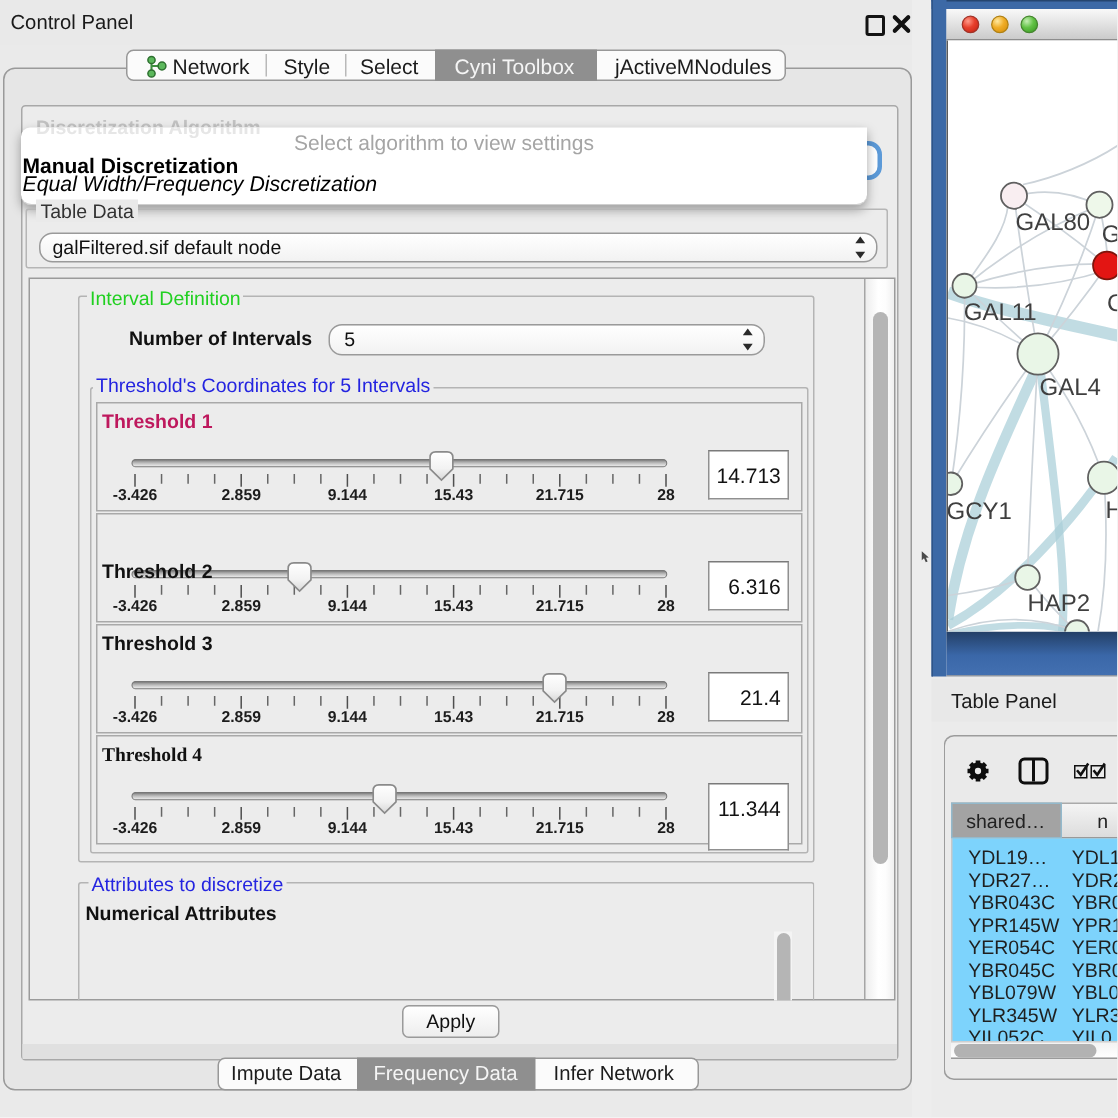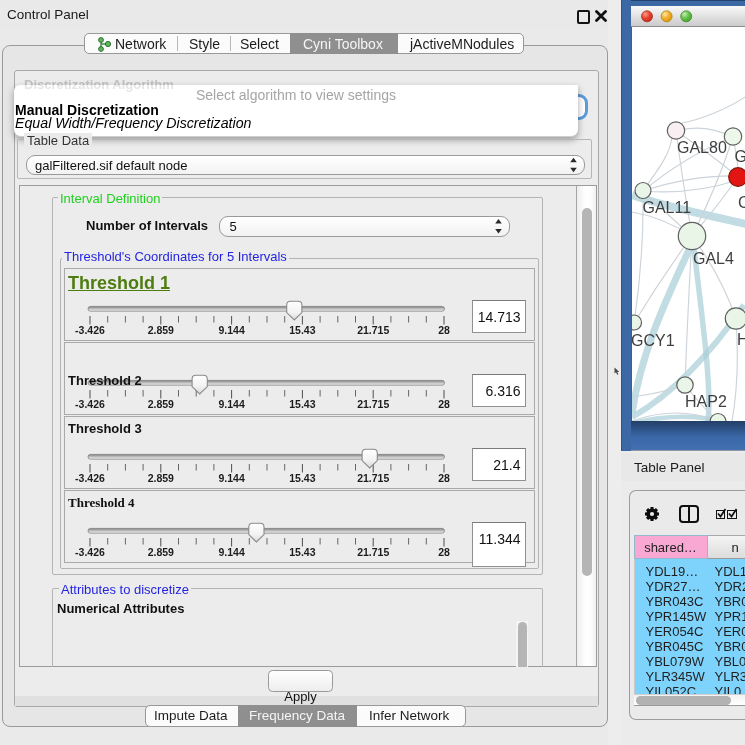--- a/index.html
+++ b/index.html
@@ -108,21 +108,21 @@
         <line x1="361.3" y1="47" x2="361.3" y2="53.5" stroke="#666" stroke-width="1"></line>
         <line x1="379.0" y1="47" x2="379.0" y2="55.5" stroke="#4f4f4f" stroke-width="1"></line>
         <text x="25.0" y="64.5" font-size="10.5" font-weight="bold" text-anchor="middle" fill="#1c1c1c">-3.426</text>
         <text x="95.8" y="64.5" font-size="10.5" font-weight="bold" text-anchor="middle" fill="#1c1c1c">2.859</text>
         <text x="166.6" y="64.5" font-size="10.5" font-weight="bold" text-anchor="middle" fill="#1c1c1c">9.144</text>
         <text x="237.4" y="64.5" font-size="10.5" font-weight="bold" text-anchor="middle" fill="#1c1c1c">15.43</text>
         <text x="308.2" y="64.5" font-size="10.5" font-weight="bold" text-anchor="middle" fill="#1c1c1c">21.715</text>
         <text x="379.0" y="64.5" font-size="10.5" font-weight="bold" text-anchor="middle" fill="#1c1c1c">28</text>
         <path d="M 221.70000000000002,36 q0,-3.8 3.8,-3.8 h7.6 q3.8,0 3.8,3.8 v7.6 L 229.3,51 L 221.7,43.6 Z" fill="url(#thg)" stroke="#8a8a8a" stroke-width="1.1"></path>
       </svg>
-<div style="position:absolute;left:3px;top:4px;font-weight:bold;font-size:18px;color:#4d7c0f;text-decoration:underline;">Threshold 1</div>
+<div style="position:absolute;left:3px;top:4px;font-weight:bold;font-size:13px;color:#be185d;">Threshold 1</div>
 <div style="position:absolute;left:406.5px;top:31px;width:54.5px;height:33px;background:#fff;border:1px solid #909090;border-top-color:#7a7a7a;box-sizing:border-box;font-size:14px;color:#111;text-align:right;padding:8px 4.5px 0 0;">14.713</div>
 </div>
 
 <div style="position:absolute;left:64px;top:342px;width:470.5px;height:72.5px;border:1px solid #a9a9a9;background:#ececec;box-sizing:border-box;">
 <svg width="468" height="71" style="position:absolute;left:0;top:0" xmlns="http://www.w3.org/2000/svg">
         <defs>
           <linearGradient id="thg" x1="0" y1="0" x2="0" y2="1">
             <stop offset="0" stop-color="#ffffff"></stop>
             <stop offset="0.6" stop-color="#f2f2f2"></stop>
             <stop offset="1" stop-color="#d8d8d8"></stop>
@@ -260,21 +260,21 @@
         <path d="M 183.8,36 q0,-3.8 3.8,-3.8 h7.6 q3.8,0 3.8,3.8 v7.6 L 191.4,51 L 183.8,43.6 Z" fill="url(#thg)" stroke="#8a8a8a" stroke-width="1.1"></path>
       </svg>
 <div style="position:absolute;left:3px;top:4px;font-weight:bold;font-size:13px;color:#111;font-family:Liberation Serif, serif;">Threshold 4</div>
 <div style="position:absolute;left:406.5px;top:31px;width:54.5px;height:45px;background:#fff;border:1px solid #909090;border-top-color:#7a7a7a;box-sizing:border-box;font-size:14px;color:#111;text-align:right;padding:8px 4.5px 0 0;">11.344</div>
 </div>
 <div class="abs" style="left:52px;top:588px;width:491px;height:79px;border:1px solid #b4b4b4;border-top-left-radius:2px;border-top-right-radius:2px;border-bottom:none;box-sizing:border-box;"></div>
 <div class="abs" style="left:59px;top:582px;font-size:13px;color:#2424e0;background:#ececec;padding:0 2px;">Attributes to discretize</div>
 <div class="abs" style="left:57px;top:601px;font-size:13px;font-weight:bold;color:#111;">Numerical Attributes</div>
 <div class="abs" style="left:516px;top:621px;width:12px;height:45.5px;background:#f4f4f4;"></div>
 <div class="abs" style="left:517.5px;top:622px;width:9px;height:44.5px;background:#b5b5b5;border-radius:4.5px 4.5px 0 0;"></div>
-<div class="abs" style="left:268px;top:670px;width:65px;height:21.5px;background:linear-gradient(#ffffff,#ededed);border:1px solid #9a9a9a;border-radius:4.5px;box-sizing:border-box;text-align:center;font-size:13px;color:#111;padding-top:18px;">Apply</div>
+<div class="abs" style="left:268px;top:670px;width:65px;height:21.5px;background:linear-gradient(#ffffff,#ededed);border:1px solid #9a9a9a;border-radius:4.5px;box-sizing:border-box;text-align:center;font-size:13px;color:#111;padding-top:2px;">Apply</div>
 <div class="abs" style="left:145px;top:704.5px;width:321px;height:22px;background:#fbfbfb;border:1px solid #989898;border-radius:5px;box-sizing:border-box;"></div>
 <div class="abs" style="left:238px;top:704.5px;width:118.5px;height:22px;background:#8f8f8f;"></div>
 <div class="abs" style="left:154px;top:708px;font-size:13.5px;color:#1c1c1c;">Impute Data</div>
 <div class="abs" style="left:249px;top:708px;font-size:13.5px;color:#f5f5f5;">Frequency Data</div>
 <div class="abs" style="left:369px;top:708px;font-size:13.5px;color:#1c1c1c;">Infer Network</div>
 <div class="abs" style="left:608px;top:0;width:13px;height:745px;background:#ededed;"></div>
 <svg class="abs" style="left:613px;top:367px" width="7" height="9" xmlns="http://www.w3.org/2000/svg">
       <path d="M1.5,0.5 L1.5,6.5 L3,5.2 L4.2,7.8 L5.4,7.3 L4.3,4.9 L6.2,4.7 Z" fill="#4a4a4a"></path>
     </svg>
 <div class="abs" style="left:621px;top:450px;width:124px;height:295px;background:#ebebeb;"></div>
@@ -376,21 +376,21 @@
 <div class="abs" style="left:679px;top:504.5px;width:19.5px;height:18.5px;border:2.6px solid #0f0f0f;border-radius:4px;box-sizing:border-box;"></div>
 <div class="abs" style="left:687.7px;top:506px;width:2.2px;height:15px;background:#0f0f0f;"></div>
 <div class="abs" style="left:715.5px;top:509.5px;width:9.5px;height:9.5px;border:1.4px solid #111;box-sizing:border-box;"></div>
 <svg class="abs" style="left:714.5px;top:505.5px" width="13" height="13" xmlns="http://www.w3.org/2000/svg">
       <path d="M3,7.5 L5.5,10.5 L10.5,3" stroke="#111" stroke-width="1.7" fill="none"></path>
     </svg>
 <div class="abs" style="left:727px;top:509.5px;width:9.5px;height:9.5px;border:1.4px solid #111;box-sizing:border-box;"></div>
 <svg class="abs" style="left:726px;top:505.5px" width="13" height="13" xmlns="http://www.w3.org/2000/svg">
       <path d="M3,7.5 L5.5,10.5 L10.5,3" stroke="#111" stroke-width="1.7" fill="none"></path>
     </svg>
-<div class="abs" style="left:633.5px;top:534.5px;width:74px;height:24px;background:#f9a8d4;border:1px solid #93b9cc;box-sizing:border-box;text-align:center;font-size:13px;color:#222;padding-top:4px;">shared…</div>
+<div class="abs" style="left:633.5px;top:534.5px;width:74px;height:24px;background:#a3a3a3;border:1px solid #93b9cc;box-sizing:border-box;text-align:center;font-size:13px;color:#222;padding-top:4px;">shared…</div>
 <div class="abs" style="left:707.5px;top:534.5px;width:37.5px;height:24px;background:linear-gradient(#f4f4f4,#dcdcdc);border-top:1px solid #aaa;border-bottom:1px solid #999;box-sizing:border-box;font-size:13px;color:#222;padding:4px 0 0 24px;">n</div>
 <div class="abs" style="left:633.5px;top:558.5px;width:111.5px;height:135px;background:#7dd3fc;overflow:hidden;border-left:1px solid #c9c9c9;">
       <div style="position:absolute;left:11px;top:5.5px;font-size:13px;color:#1f1f1f;">YDL19…</div>
       <div style="position:absolute;left:80px;top:5.5px;font-size:13px;color:#1f1f1f;">YDL1</div>
       <div style="position:absolute;left:11px;top:20.5px;font-size:13px;color:#1f1f1f;">YDR27…</div>
       <div style="position:absolute;left:80px;top:20.5px;font-size:13px;color:#1f1f1f;">YDR2</div>
       <div style="position:absolute;left:11px;top:35.5px;font-size:13px;color:#1f1f1f;">YBR043C</div>
       <div style="position:absolute;left:80px;top:35.5px;font-size:13px;color:#1f1f1f;">YBR0</div>
       <div style="position:absolute;left:11px;top:50.5px;font-size:13px;color:#1f1f1f;">YPR145W</div>
       <div style="position:absolute;left:80px;top:50.5px;font-size:13px;color:#1f1f1f;">YPR1</div>

